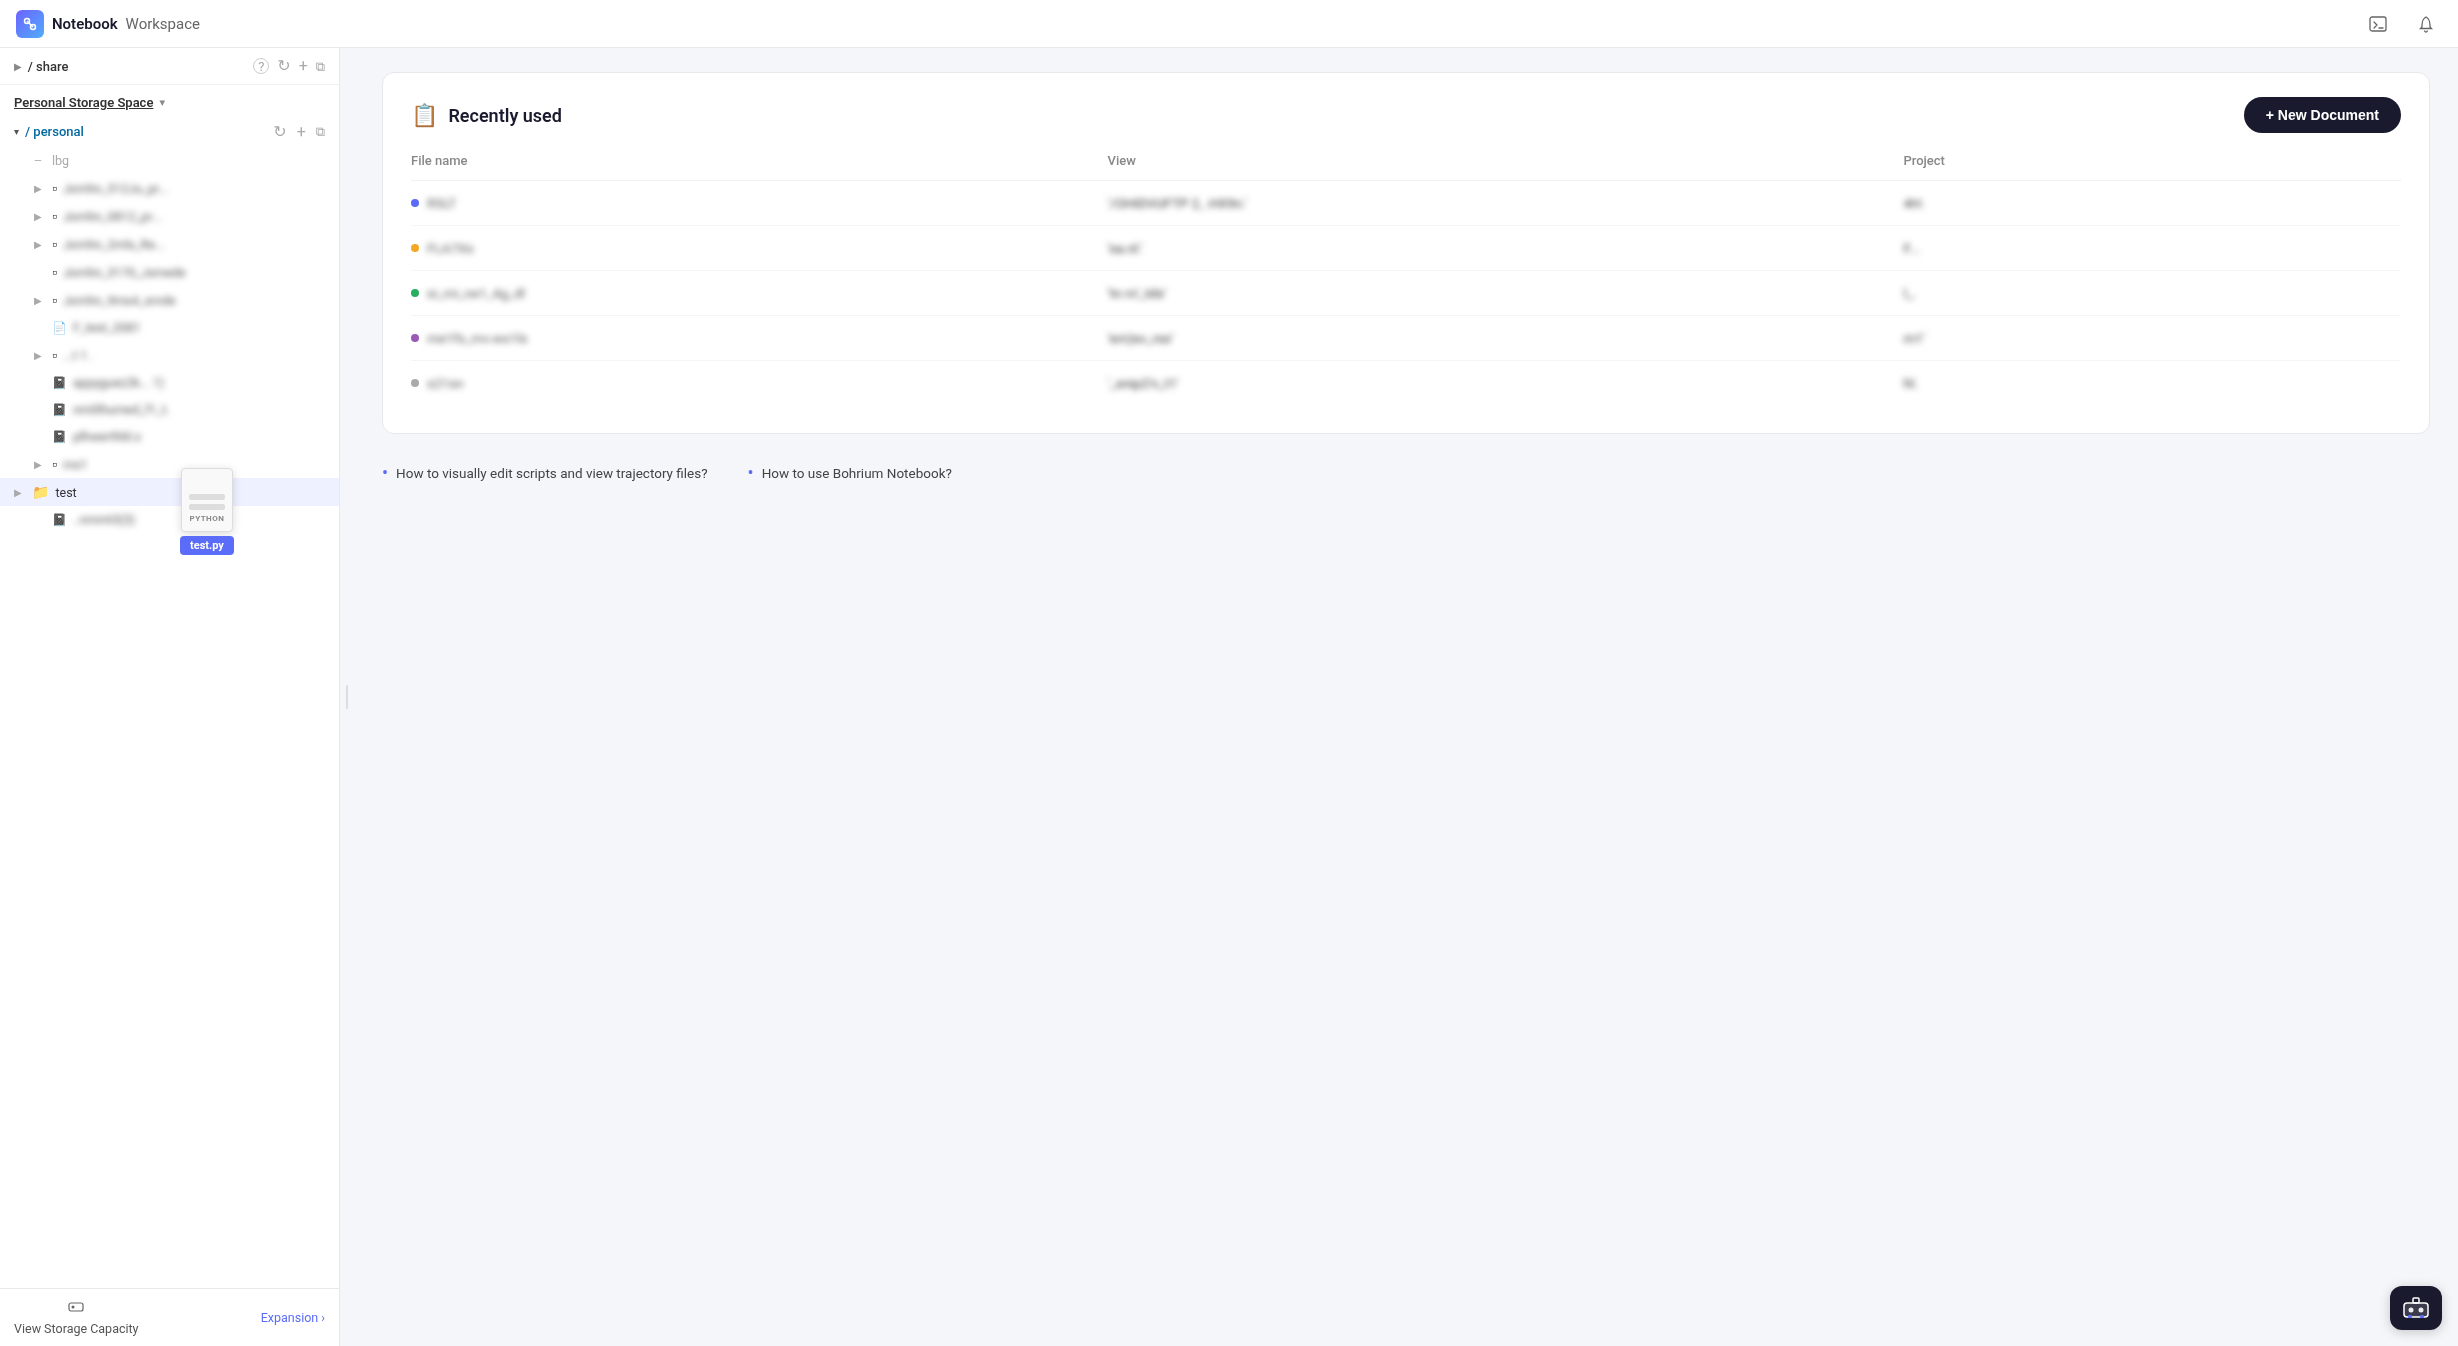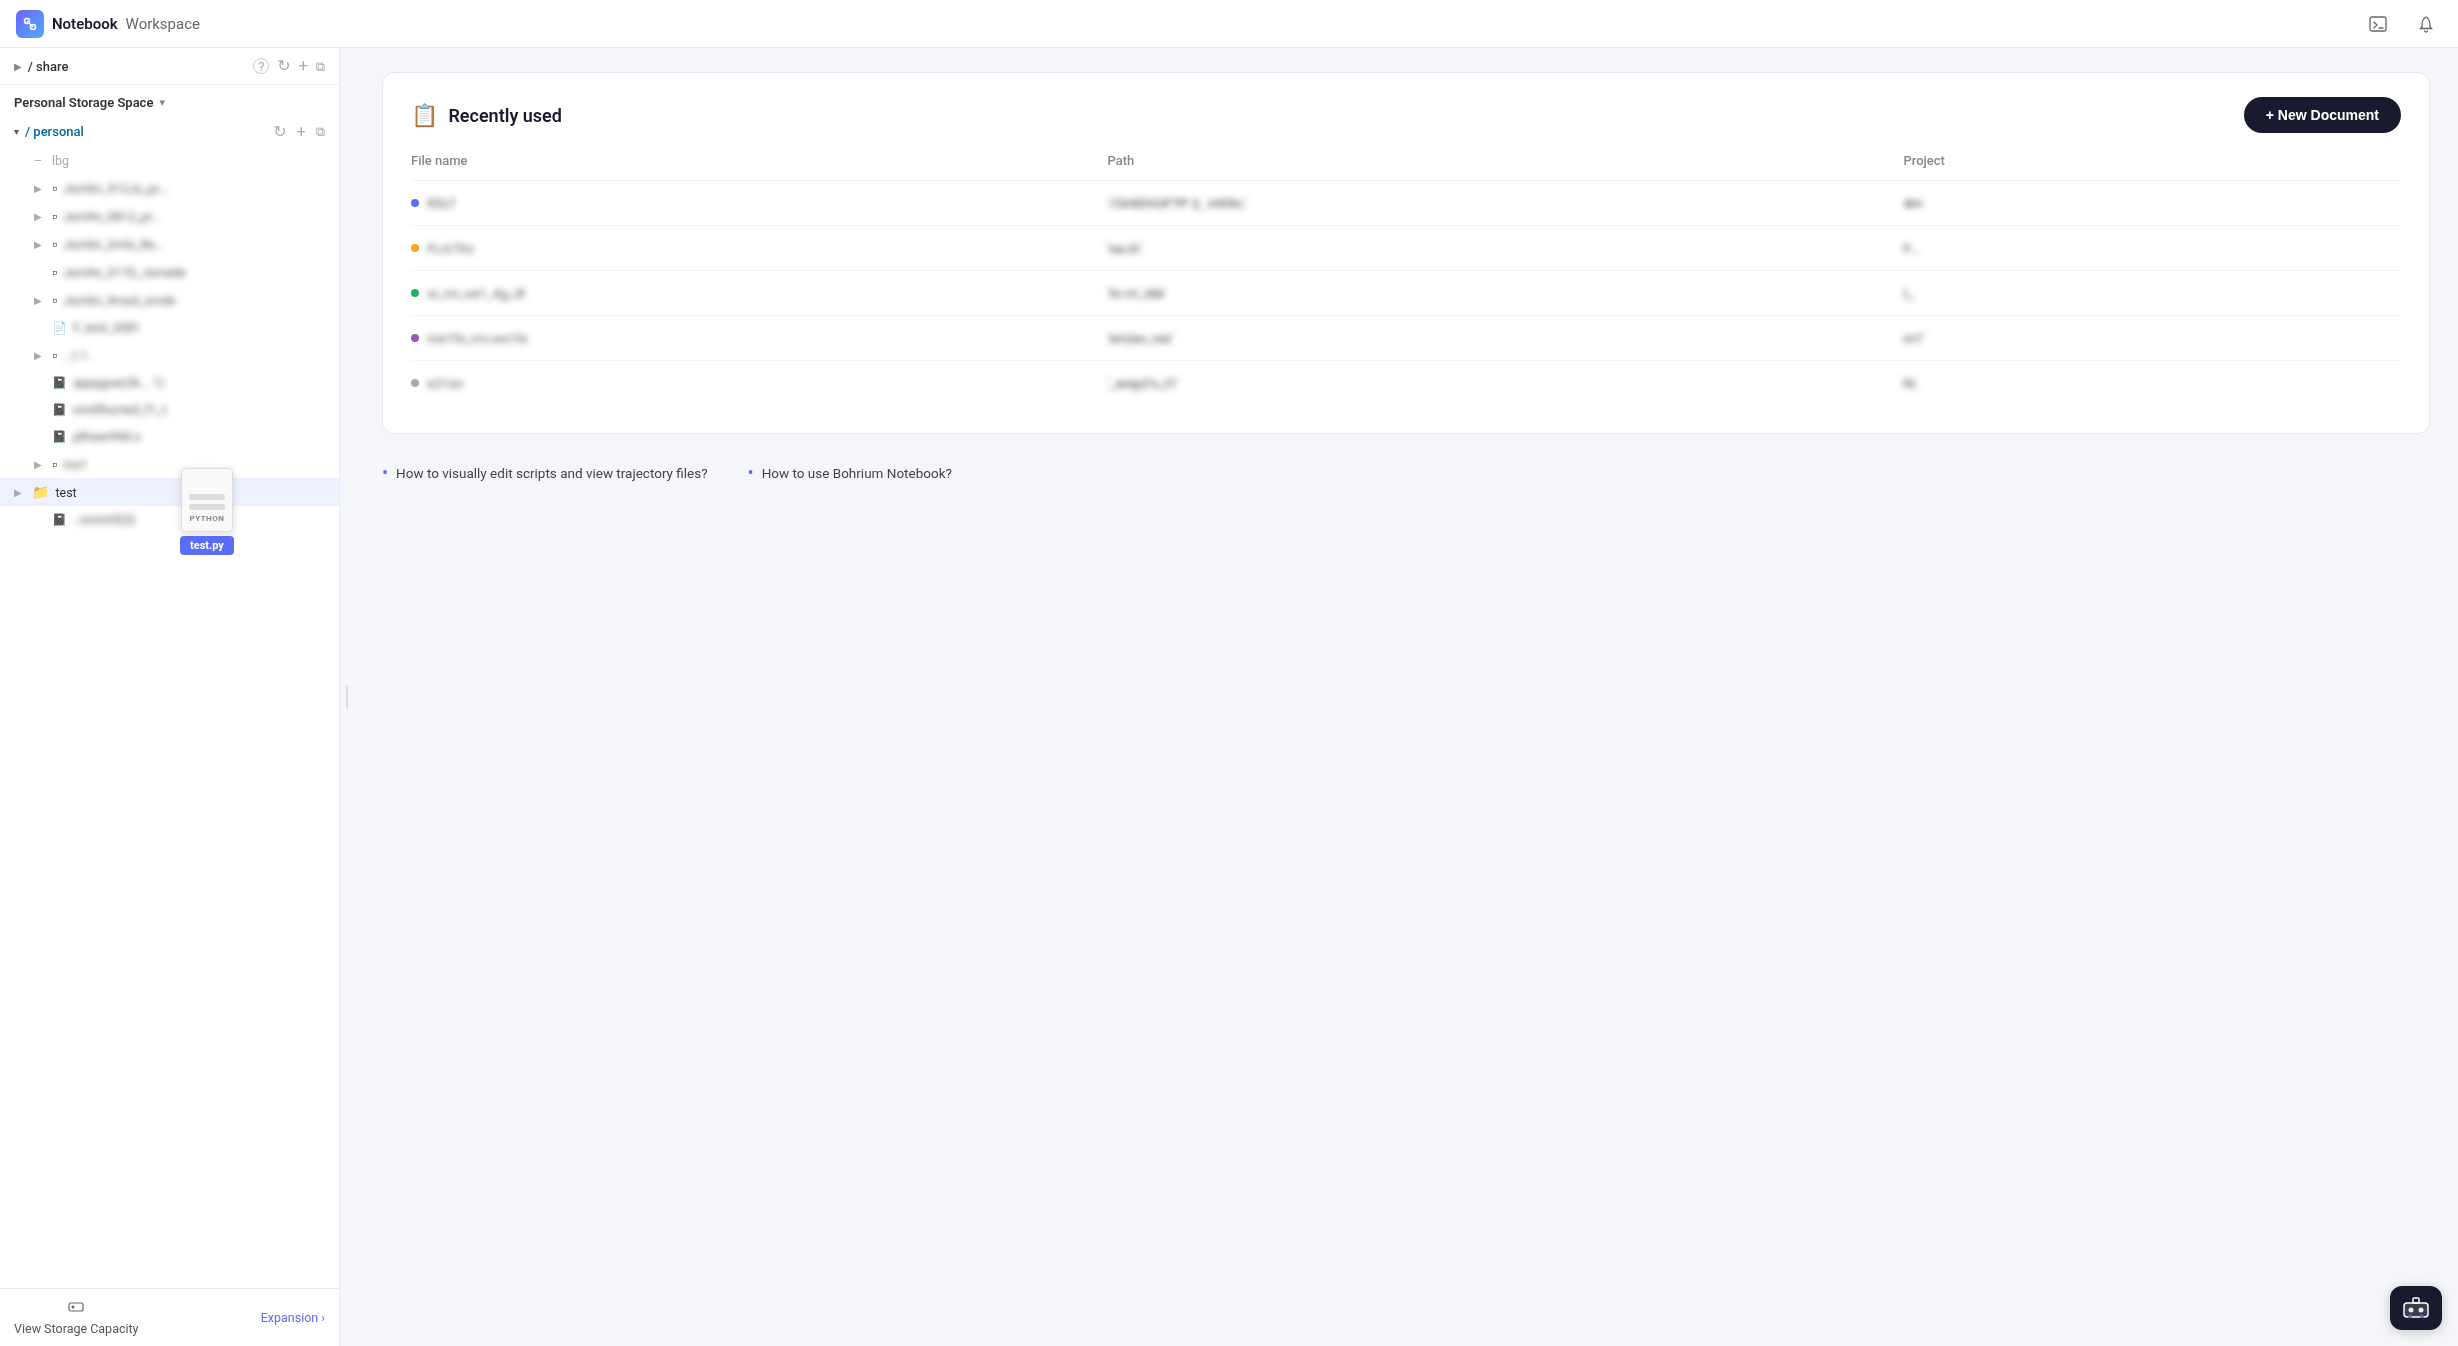--- a/index.html
+++ b/index.html
@@ -121,20 +121,21 @@
     .personal-storage-header {
       display: flex;
       align-items: center;
       padding: 10px 14px 6px 14px;
       gap: 6px;
     }
     .personal-storage-title {
       font-size: 13px;
       font-weight: 600;
       color: #333;
+      text-decoration: underline;
     }
     .chevron-down {
       color: #888;
       font-size: 11px;
       cursor: pointer;
     }
 
     
     .sidebar-tree {
       flex: 1;
@@ -540,21 +541,21 @@
           <span class="card-title-icon">📋</span>
           <span class="card-title">Recently used</span>
         </div>
         <button class="new-doc-btn">+ New Document</button>
       </div>
 
       <table class="file-table">
         <thead>
           <tr>
             <th>File name</th>
-            <th>Path</th>
+            <th>View</th>
             <th>Project</th>
           </tr>
         </thead>
         <tbody>
           <tr class="table-row">
             <td>
               <div class="filename-cell">
                 <div class="file-dot blue"></div>
                 <span class="blurred">R5LT</span>
               </div>

